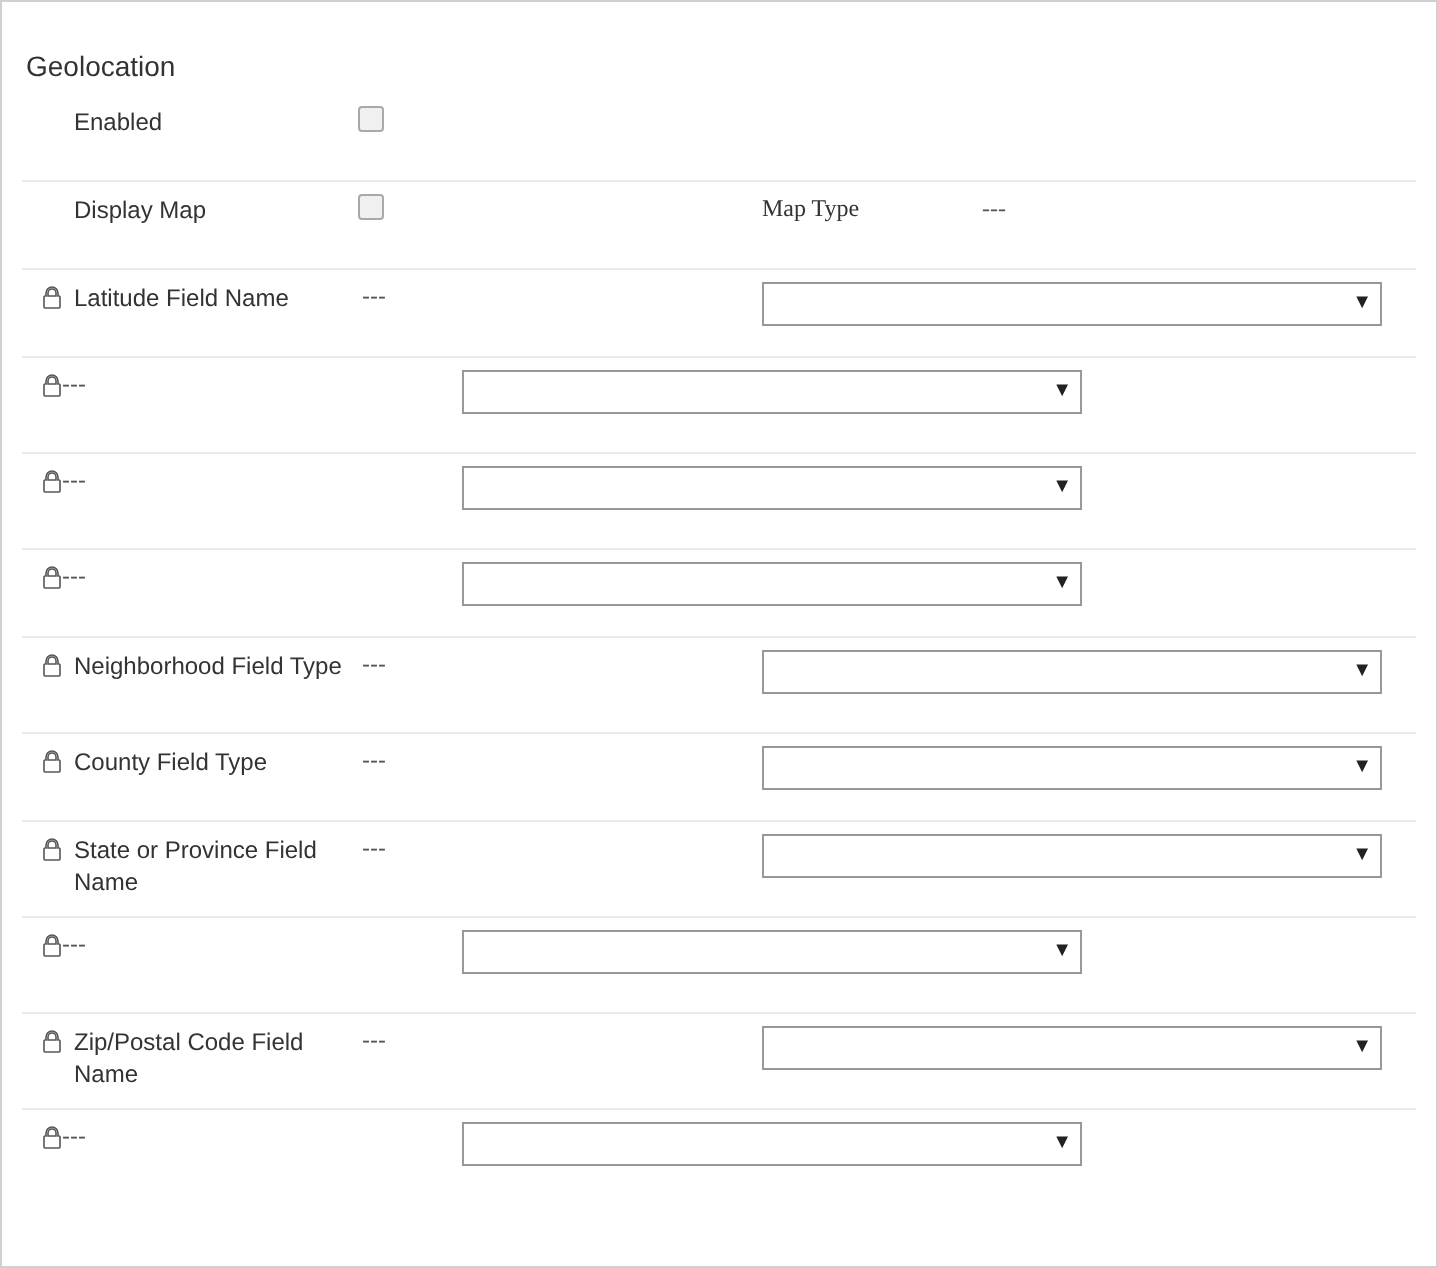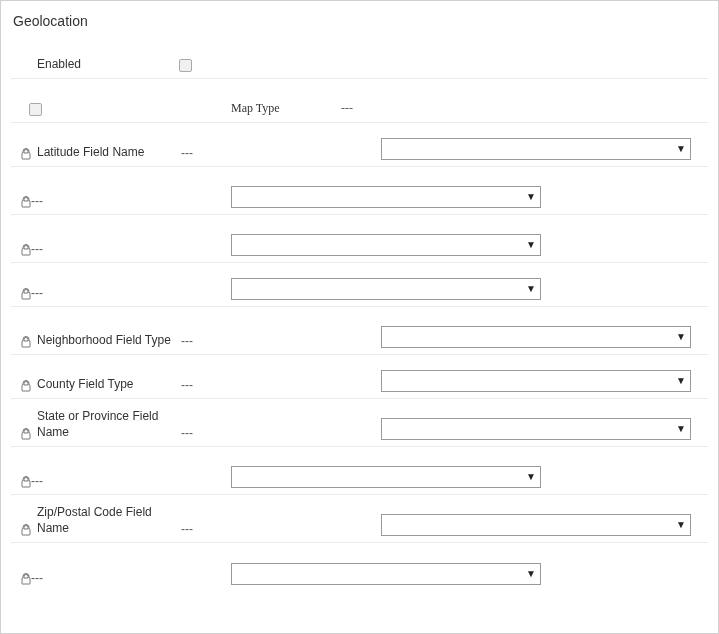--- a/index.html
+++ b/index.html
@@ -12,25 +12,25 @@
   }
   .panel {
     width: 719px;
     height: 634px;
     border: 1px solid #d0d0d0;
     padding: 8px 10px 10px 10px;
   }
   .panel-title {
     font-size: 14px;
     color: #333;
-    margin: 4px 0 6px 2px;
+    margin: 16px 0 6px 2px;
   }
   .row {
     display: flex;
-    align-items: flex-end;
+    align-items: flex-start;
     min-height: 44px;
     border-bottom: 1px solid #eaeaea;
     padding: 6px 0;
   }
   .row.tallrow { min-height: 48px; }
   .row:last-child { border-bottom: none; }
   .col-lock {
     width: 20px;
     display: flex;
     justify-content: flex-end;
@@ -97,20 +97,21 @@
     <div class="col-lock"></div>
     <div class="col-label">Enabled</div>
     <div class="col-dash">
       <div class="checkbox"></div>
     </div>
     <div class="col-right"></div>
   </div>
 
   <div class="row">
     <div class="col-lock"></div>
+    <div class="col-label">Display Map</div>
     <div class="col-dash">
       <div class="checkbox"></div>
     </div>
     <div class="col-right">
       <span class="right-label">Map Type</span>
       <span class="right-dash">---</span>
     </div>
   </div>
 
   <div class="row">

